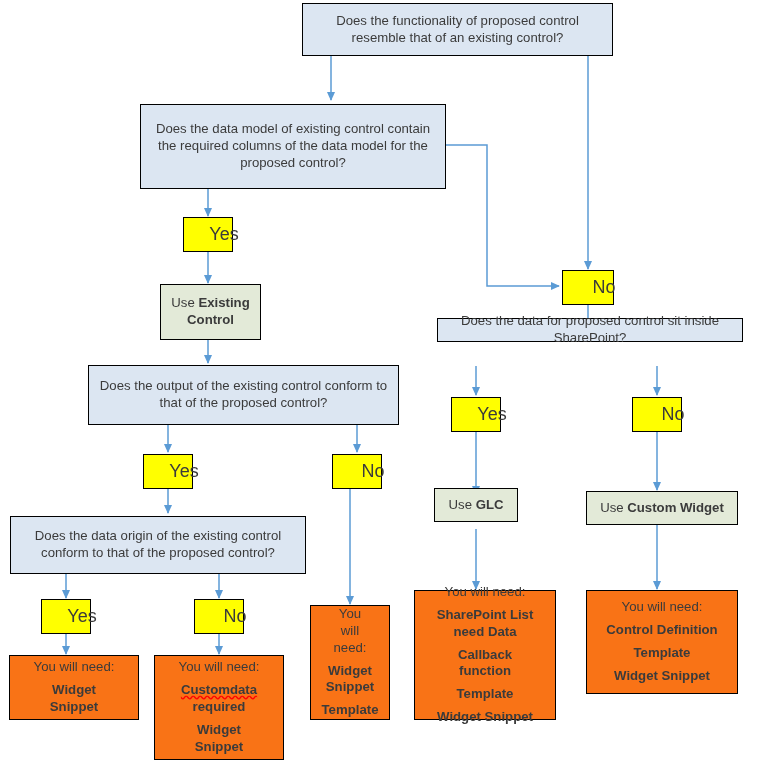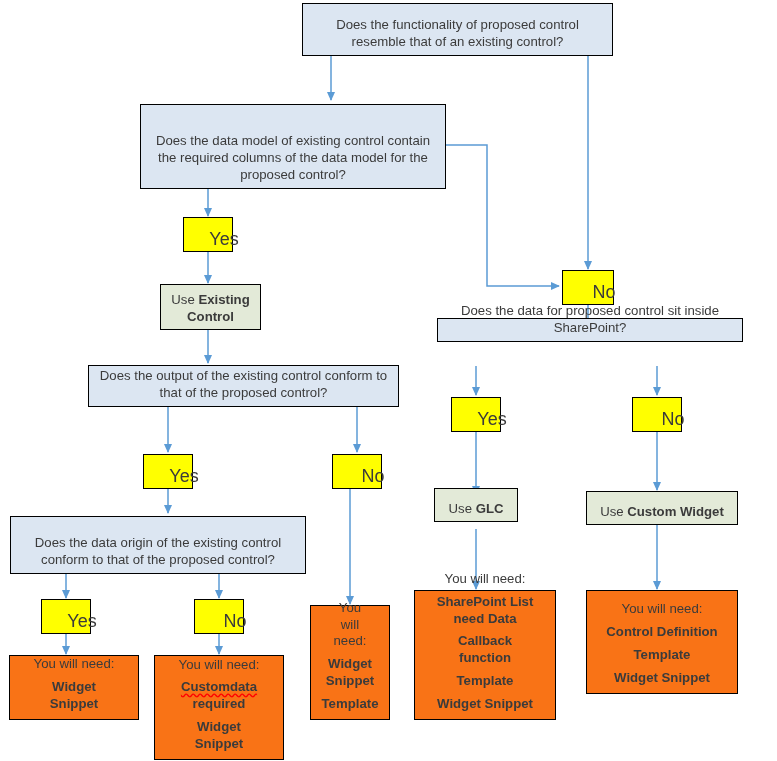--- a/index.html
+++ b/index.html
@@ -23,21 +23,21 @@
     width: 777px;
     height: 761px;
     pointer-events: none;
   }
   .node {
     position: absolute;
     box-sizing: border-box;
     display: flex;
     flex-direction: column;
     align-items: center;
-    justify-content: flex-end;
+    justify-content: center;
     text-align: center;
     color: #3b3b3b;
     line-height: 1.28;
     z-index: 2;
   }
   
   .decision {
     background: #dce6f2;
     border: 1.6px solid #000000;
     font-size: 13.2px;
@@ -141,21 +141,21 @@
   </svg>
 
   <div class="node decision" style="left:302px; top:3px; width:311px; height:53px;">
     <span>Does the functionality of proposed control resemble that of an existing control?</span>
   </div>
 
   <div class="node decision" style="left:103px; top:104px; width:306px; height:85px;margin-left:37px;">
     <span>Does the data model of existing control contain the required columns of the data model for the proposed control?</span>
   </div>
 
-  <div class="node decision" style="left:88px; top:365px; width:311px; height:42px;">
+  <div class="node decision" style="left:88px; top:365px; width:311px; height:60px;">
     <span>Does the output of the existing control conform to that of the proposed control?</span>
   </div>
 
   <div class="node decision" style="left:10px; top:516px; width:296px; height:58px;">
     <span>Does the data origin of the existing control conform to that of the proposed control?</span>
   </div>
 
   <div class="node decision" style="left:437px; top:318px; width:306px; height:24px;">
     <span>Does the data for proposed control sit inside SharePoint?</span>
   </div>
@@ -185,21 +185,21 @@
   </div>
 
   <div class="node choice" style="left:451px; top:397px; width:50px; height:35px;">
     <span>Yes</span>
   </div>
 
   <div class="node choice" style="left:632px; top:397px; width:50px; height:35px;">
     <span>No</span>
   </div>
 
-  <div class="node action" style="left:160px; top:284px; width:101px; height:46px;">
+  <div class="node action" style="left:160px; top:284px; width:101px; height:56px;">
     <span>
       <span>Use </span><span class="bold">Existing Control</span>
     </span>
   </div>
 
   <div class="node action" style="left:434px; top:488px; width:84px; height:34px;">
     <span>
       <span>Use </span><span class="bold">GLC</span>
     </span>
   </div>

